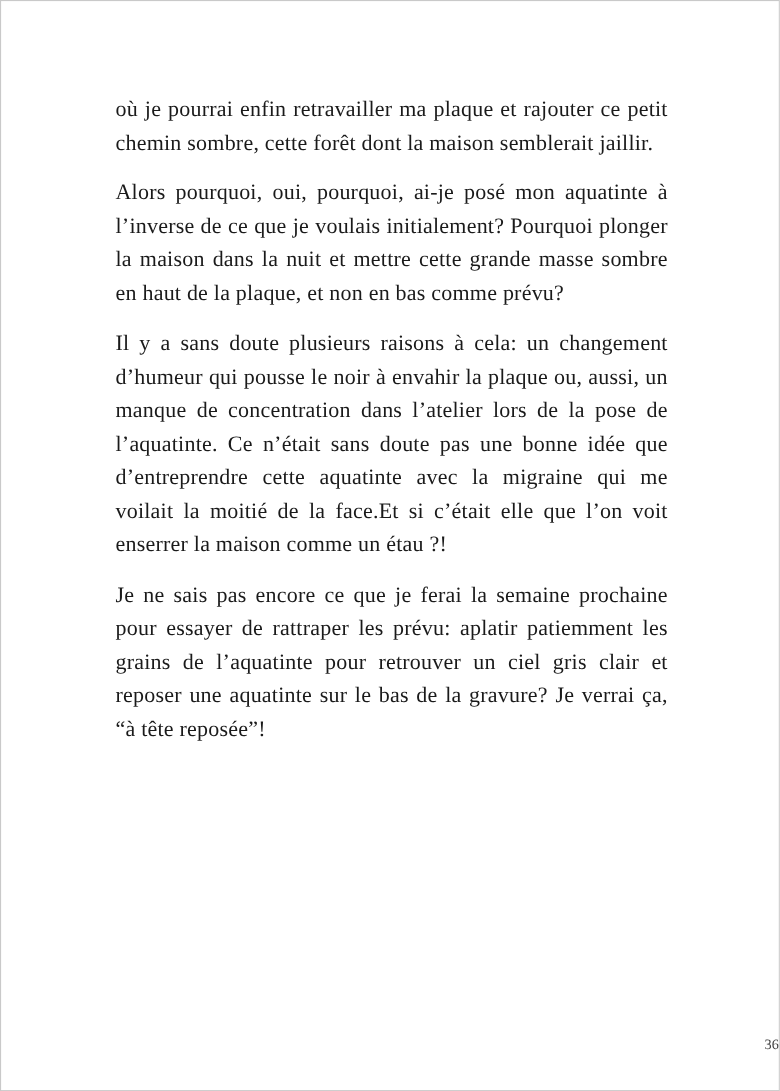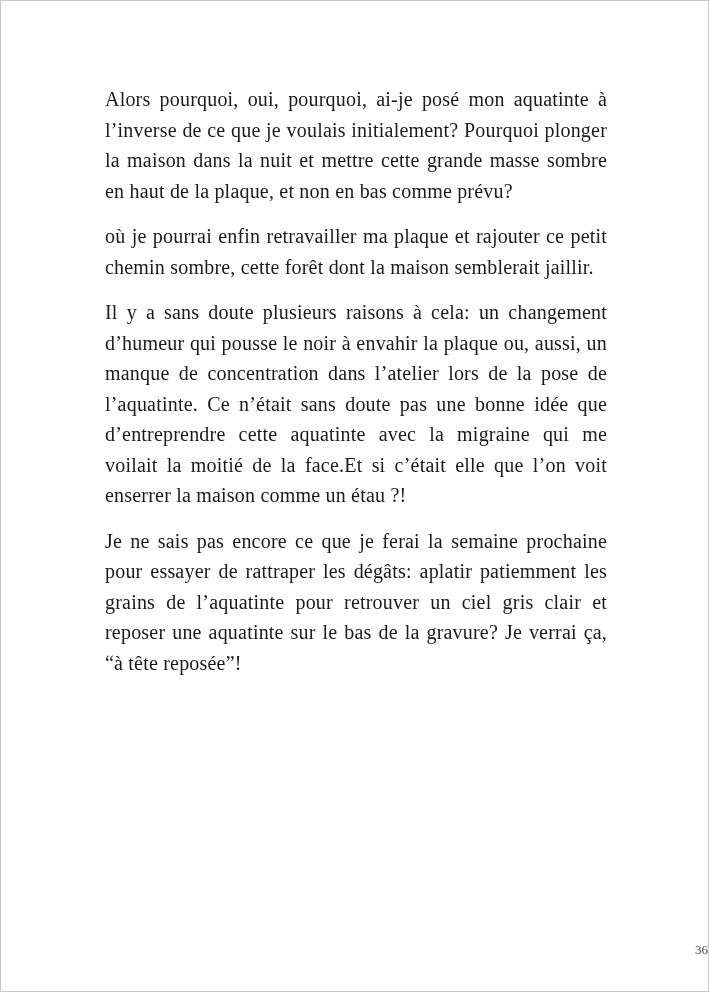--- a/index.html
+++ b/index.html
@@ -40,19 +40,19 @@
     text-align: right;
     font-size: 13px;
     color: #444444;
   }
 </style>
 </head>
 <body>
 
 <div class="page">
   <div class="text-block">
+    <p>où je pourrai enfin retravailler ma plaque et rajouter ce petit chemin sombre, cette forêt dont la maison semblerait jaillir.</p>
     <p>Alors pourquoi, oui, pourquoi, ai-je posé mon aquatinte à l’inverse de ce que je voulais initialement? Pourquoi plonger la maison dans la nuit et mettre cette grande masse sombre en haut de la plaque, et non en bas comme prévu?</p>
-    <p>où je pourrai enfin retravailler ma plaque et rajouter ce petit chemin sombre, cette forêt dont la maison semblerait jaillir.</p>
     <p>Il y a sans doute plusieurs raisons à cela: un changement d’humeur qui pousse le noir à envahir la plaque ou, aussi, un manque de concentration dans l’atelier lors de la pose de l’aquatinte. Ce n’était sans doute pas une bonne idée que d’entreprendre cette aquatinte avec la migraine qui me voilait la moitié de la face.Et si c’était elle que l’on voit enserrer la maison comme un étau ?!</p>
-    <p>Je ne sais pas encore ce que je ferai la semaine prochaine pour essayer de rattraper les dégâts: aplatir patiemment les grains de l’aquatinte pour retrouver un ciel gris clair et reposer une aquatinte sur le bas de la gravure? Je verrai ça, “à tête reposée”!</p>
+    <p>Je ne sais pas encore ce que je ferai la semaine prochaine pour essayer de rattraper les prévu: aplatir patiemment les grains de l’aquatinte pour retrouver un ciel gris clair et reposer une aquatinte sur le bas de la gravure? Je verrai ça, “à tête reposée”!</p>
   </div>
   <div class="page-number">36</div>
 </div>
 
 </body></html>

